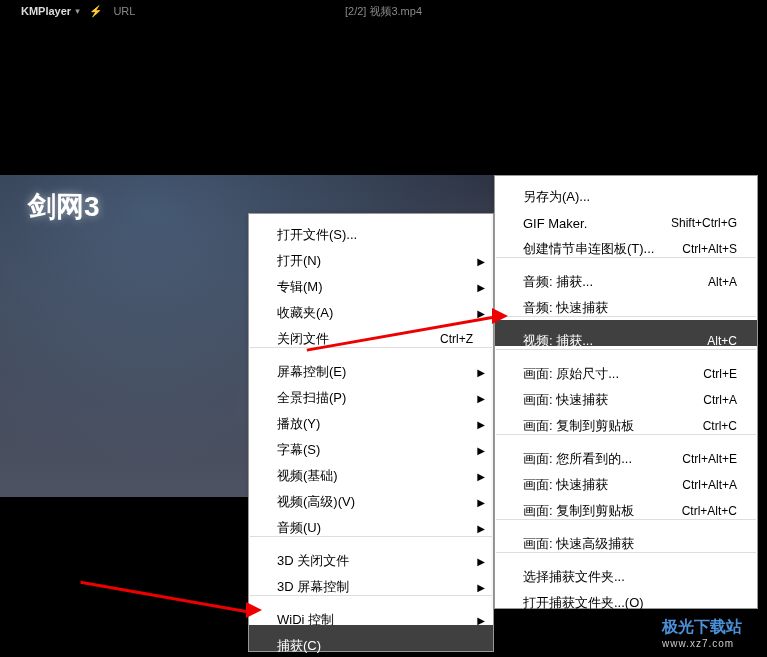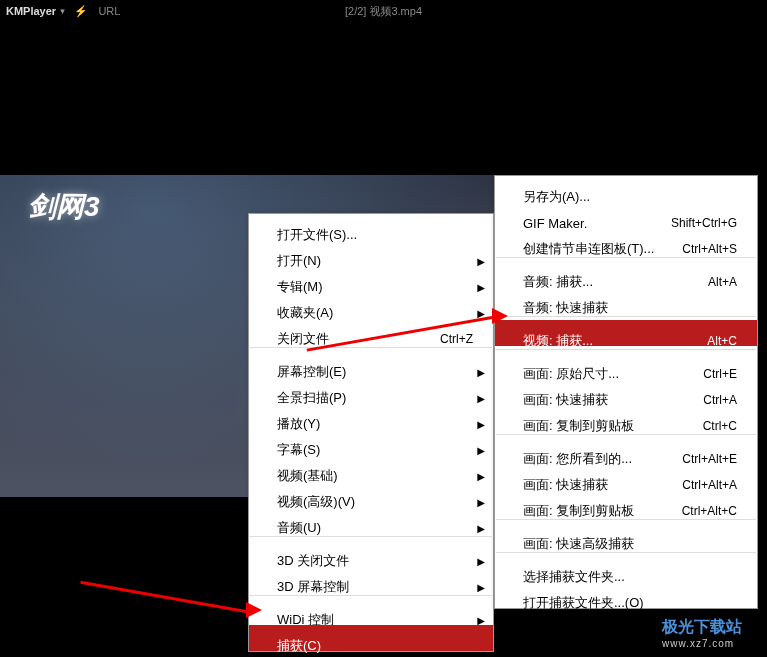--- a/index.html
+++ b/index.html
@@ -1,38 +1,38 @@
 <!DOCTYPE html>
 <html><head>
 <meta charset="utf-8">
 <style>
 *{margin:0;padding:0;box-sizing:border-box;font-family:"Microsoft YaHei",Arial,sans-serif}
 body{width:767px;height:657px;background:#000;overflow:hidden;position:relative}
-.titlebar{height:22px;display:flex;align-items:center;padding:0 6px;background:#000;color:#999;font-size:11px}
+.titlebar{height:22px;display:flex;align-items:center;padding:0 21px;background:#000;color:#999;font-size:11px}
 .app-name{color:#ddd;font-weight:bold}
 .chev{margin-left:4px;font-size:9px}
 .bolt{margin:0 10px;color:#888}
 .url{color:#888}
 .now-playing{position:absolute;left:50%;transform:translateX(-50%);color:#888}
 .video-area{position:absolute;top:22px;left:0;right:0;bottom:0;background:linear-gradient(135deg,#2a3a4a 0%,#4a5a6a 30%,#6a7a8a 50%,#3a4a5a 70%,#1a2a3a 100%);overflow:hidden}
 .video-area::before{content:"";position:absolute;inset:0;background:
  radial-gradient(ellipse at 20% 30%,rgba(100,140,180,.4) 0%,transparent 40%),
  radial-gradient(ellipse at 70% 60%,rgba(180,140,100,.3) 0%,transparent 40%),
  linear-gradient(180deg,#1a2030 0%,#3a4050 40%,#5a6070 100%)}
-.logo3{position:absolute;top:188px;left:28px;color:#fff;font-size:28px;font-weight:bold;font-style:italic;text-shadow:0 0 8px rgba(255,255,255,.5)}
+.logo3{position:absolute;top:188px;left:28px;color:#fff;font-size:28px;font-weight:bold;text-shadow:0 0 8px rgba(255,255,255,.5)}
 .black-top{position:absolute;top:22px;left:0;right:0;height:153px;background:#000}
 .black-right{position:absolute;top:22px;right:0;width:22px;bottom:0;background:#000}
 .black-bot{position:absolute;bottom:0;left:0;right:0;height:160px;background:#000}
 .watermark{position:absolute;bottom:8px;right:25px;color:#4a90d9;font-size:13px;text-shadow:0 1px 2px rgba(0,0,0,.8)}
 .watermark-txt{color:#ccc;font-size:10px;letter-spacing:1px}
 .context-menu{position:absolute;background:#fff;border:1px solid #999;box-shadow:2px 2px 6px rgba(0,0,0,.3);font-size:13px;color:#000;min-width:240px}
 .menu1{top:213px;left:248px;width:246px}
 .menu2{top:175px;left:494px;width:264px}
 .menu-item{height:26px;display:flex;align-items:center;padding:16px 20px 0 28px;position:relative;white-space:nowrap}
-.menu-item.hl{background:#b91c1c;color:#fff}
+.menu-item.hl{background:#404040;color:#fff}
 .menu-item .shortcut{margin-left:auto;font-size:12px}
 .menu-item .arrow{position:absolute;right:8px;font-size:10px}
 .menu-sep{height:1px;background:#ddd;margin:3px 1px}
 .arrow-red{position:absolute;pointer-events:none}
 .arrow1{top:280px;left:304px;width:200px;height:60px}
 .arrow1::after{content:"";position:absolute;right:-12px;top:28px;border:8px solid transparent;border-left:16px solid #e00}
 .arrow1-line{position:absolute;top:36px;left:0;width:188px;height:3px;background:#e00;transform-origin:right;transform:rotate(-10deg)}
 .arrow2{top:560px;left:78px;width:180px;height:60px}
 .arrow2::after{content:"";position:absolute;right:-12px;top:42px;border:8px solid transparent;border-left:16px solid #e00}
 .arrow2-line{position:absolute;top:50px;left:0;width:168px;height:3px;background:#e00;transform-origin:right;transform:rotate(10deg)}

